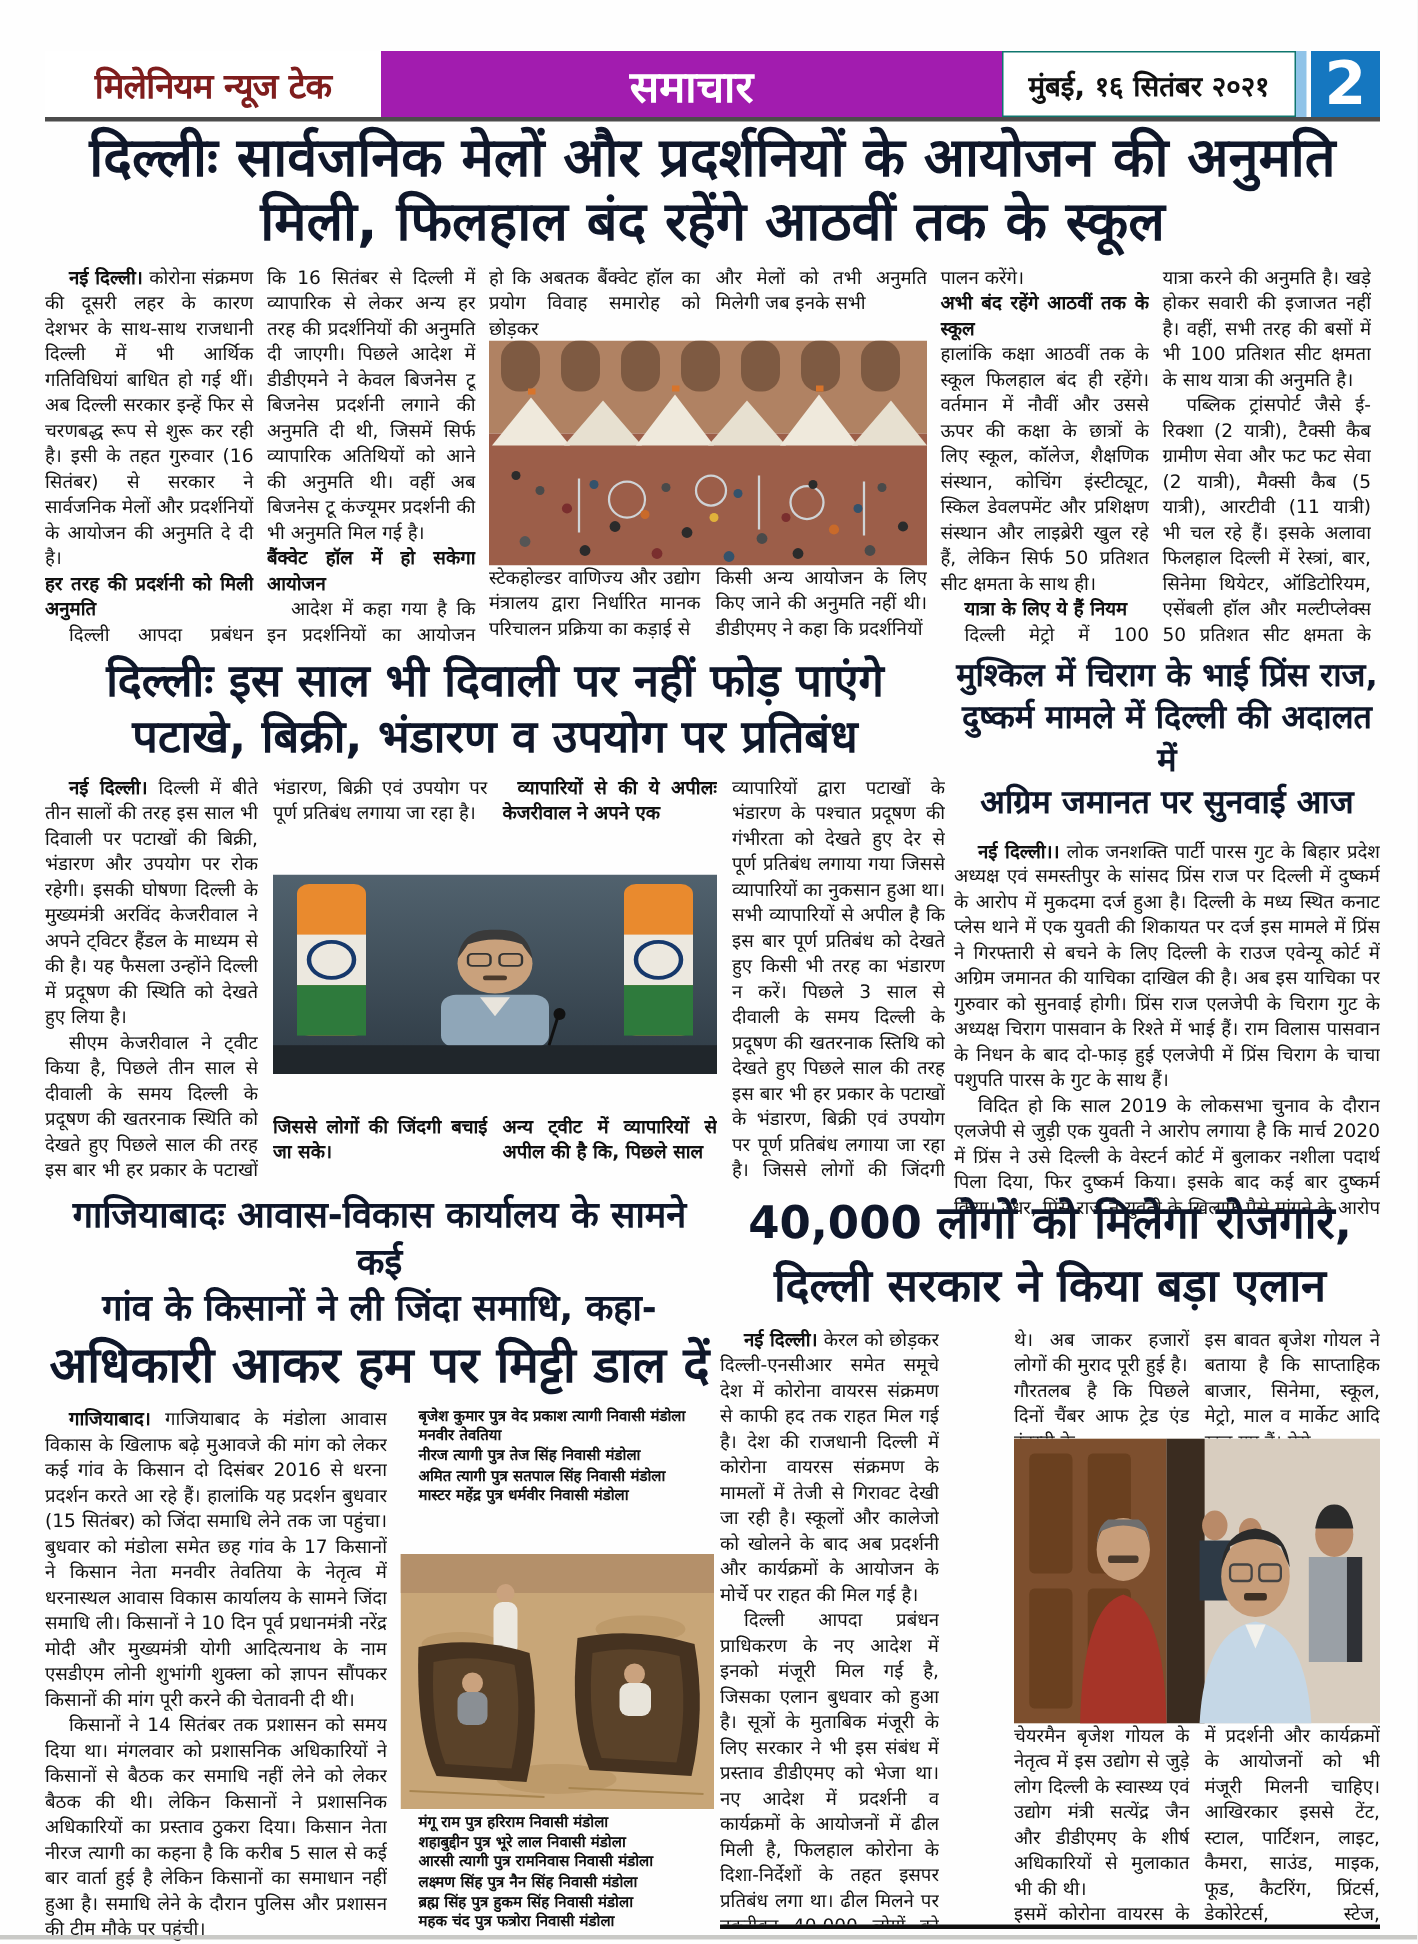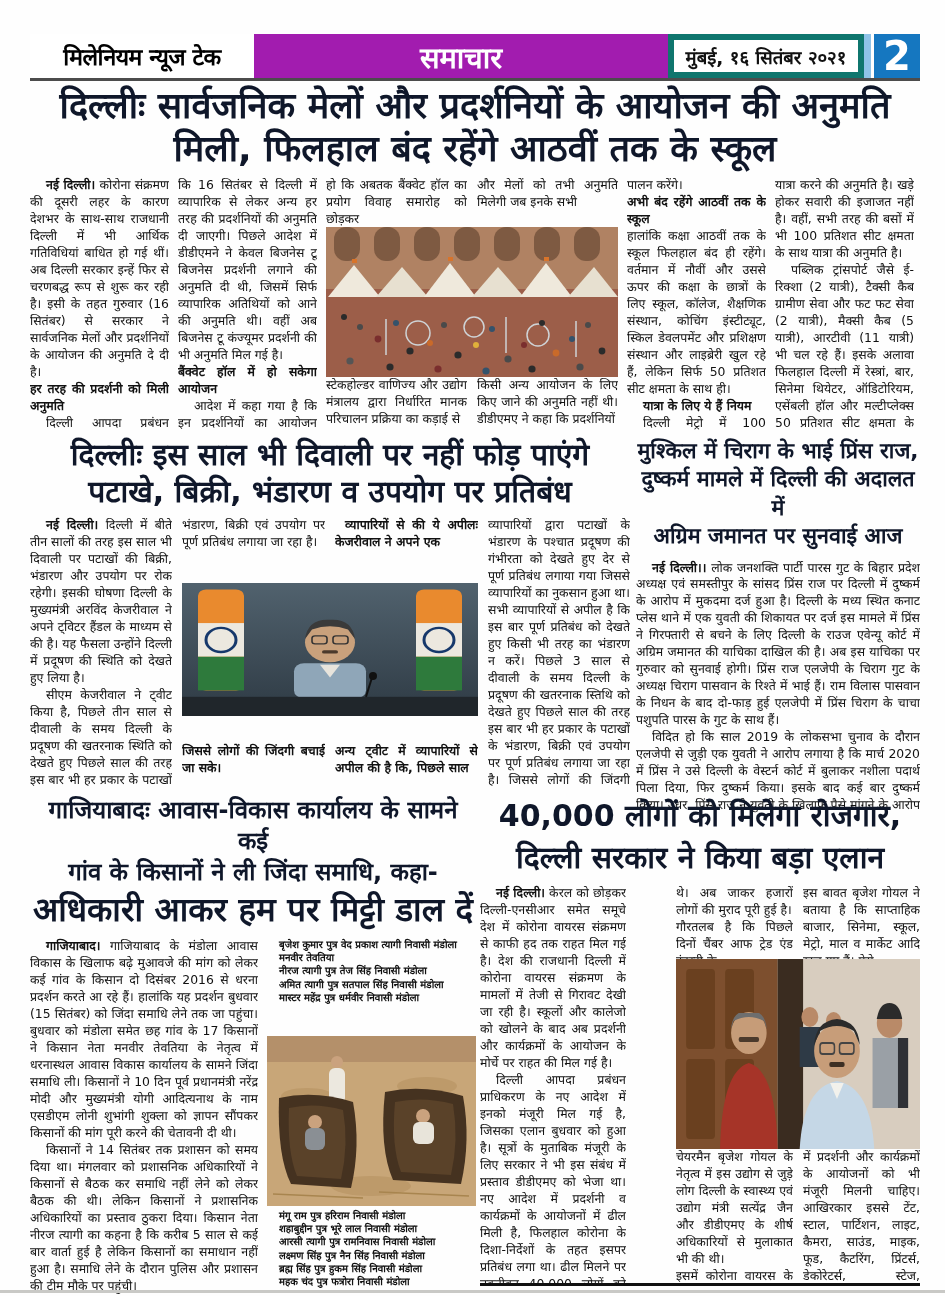--- a/index.html
+++ b/index.html
@@ -2,23 +2,23 @@
 <html lang="hi"><head>
 <meta charset="utf-8">
 <style>
   * { margin:0; padding:0; box-sizing:border-box; }
   html,body { width:945px; height:1296px; }
   body { background:#e9e9e7; font-family:"DejaVu Sans", sans-serif; }
   .page { position:relative; width:945px; height:1296px; background:#fefefe; color:#111; overflow:hidden; }
 
   
   .masthead { position:absolute; top:34px; left:30px; width:890px; height:47px; display:flex; align-items:stretch; border-bottom:3px solid #4c4c4c; }
-  .brand { width:224px; background:#fff; display:flex; align-items:center; justify-content:center; color:#000000; font-weight:bold; font-size:23px; letter-spacing:-0.5px; }
+  .brand { width:224px; background:#fff; display:flex; align-items:center; justify-content:center; color:#7f1d1d; font-weight:bold; font-size:23px; letter-spacing:-0.5px; }
   .mast-center { flex:1; background:#a21caf; color:#fff; display:flex; align-items:center; justify-content:center; font-size:29px; font-weight:bold; }
-  .mast-date { width:196px; background:#fff; border:6px solid #0f766e; display:flex; align-items:center; justify-content:center; font-size:18.5px; font-weight:bold; }
+  .mast-date { width:196px; background:#fff; border:1px solid #0f766e; display:flex; align-items:center; justify-content:center; font-size:18.5px; font-weight:bold; }
   .mast-page { width:56px; display:flex; align-items:stretch; }
   .page-stripe { width:7px; background:#8fc3e8; margin-right:3px; }
   .page-num { flex:1; background:#1577c0; color:#fff; display:flex; align-items:center; justify-content:center; font-size:40px; font-weight:bold; }
 
   
   .hl { text-align:center; font-weight:800; color:#0f172a; }
   .hl-main { position:absolute; top:84px; left:30px; width:890px; font-size:36px; line-height:1.2; }
   .hl-lg { font-size:30px; line-height:1.22; }
   .hl-md { font-size:21.5px; line-height:1.32; }
   .hl-sm { font-size:24px; line-height:1.3; }

